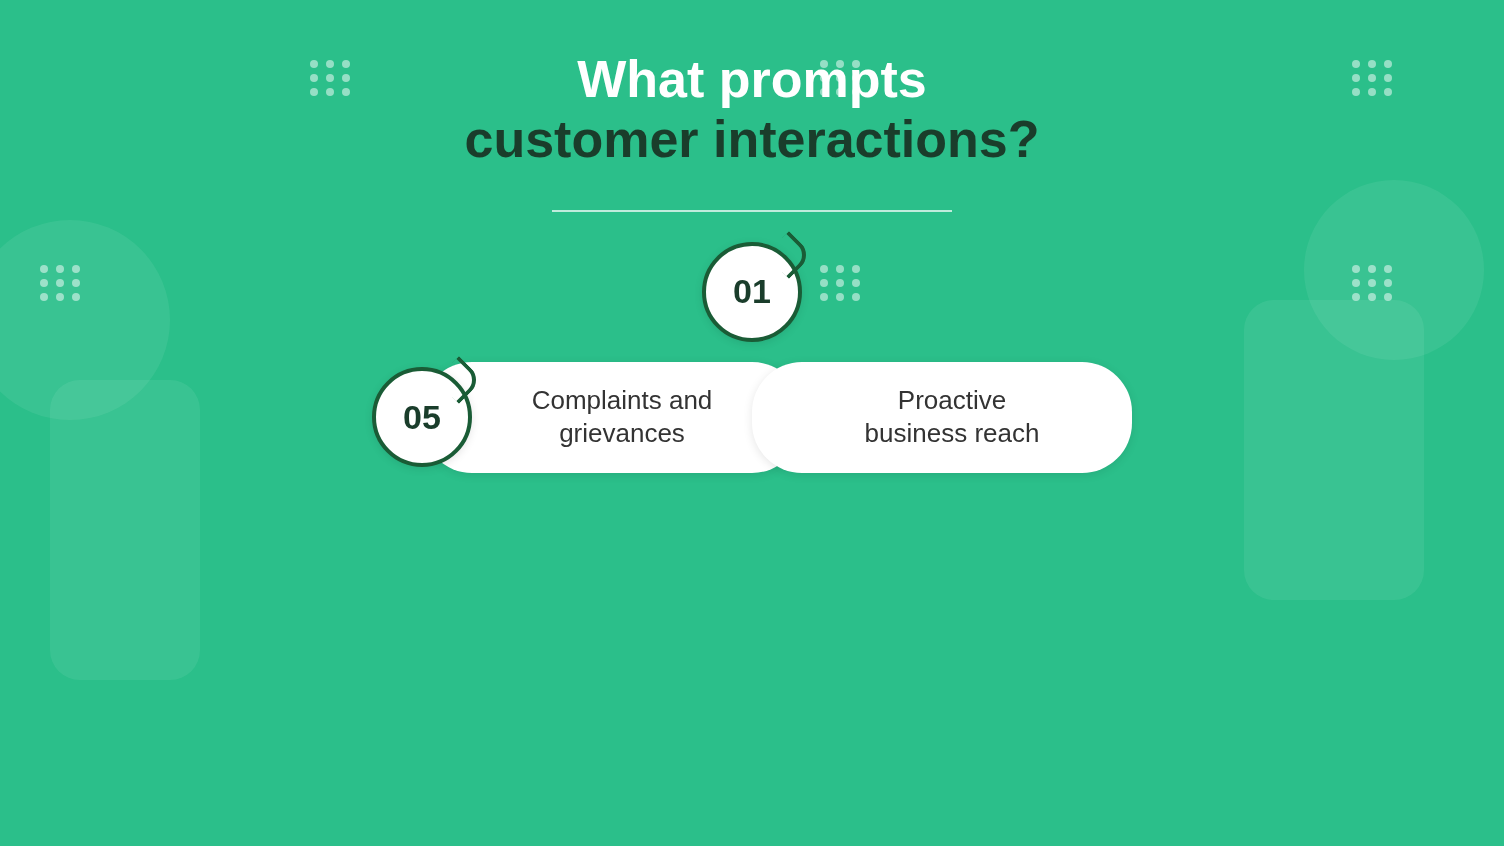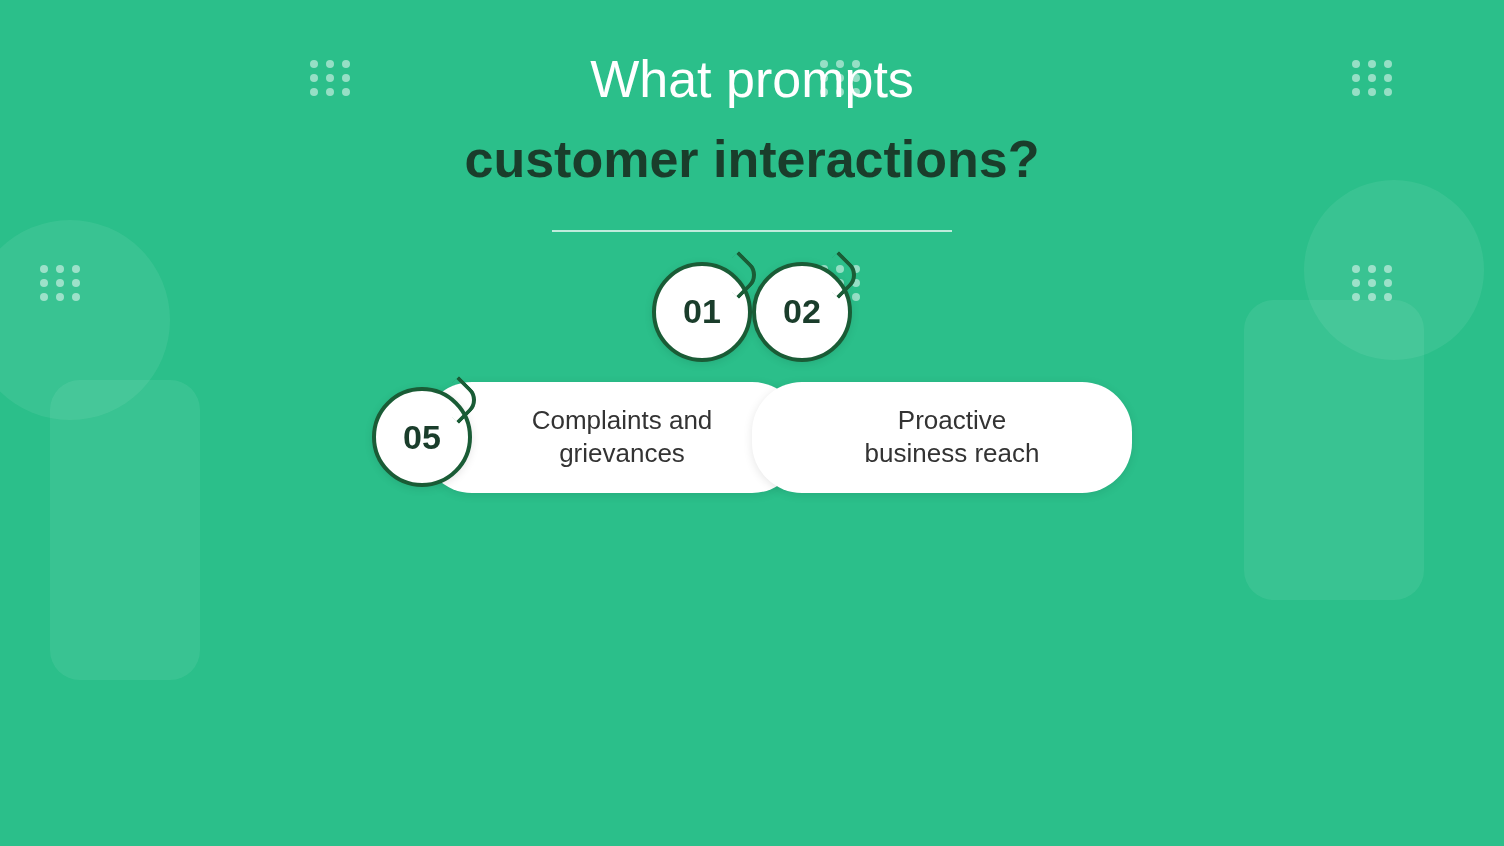--- a/index.html
+++ b/index.html
@@ -44,31 +44,30 @@
       padding-top: 50px;
     }
 
     .title-section {
       text-align: center;
       margin-bottom: 20px;
     }
 
     .title-line1 {
       font-size: 52px;
-      font-weight: 400;
+      font-weight: 700;
       color: white;
       line-height: 1.15;
     }
 
     .title-line2 {
       font-size: 52px;
       font-weight: 700;
       color: #1a3d2b;
       line-height: 1.15;
-      margin-top: 20px;
     }
 
     .divider {
       width: 400px;
       height: 2px;
       background: rgba(255,255,255,0.7);
       margin: 20px auto 30px auto;
     }
 
     .cards-area {
@@ -262,23 +261,20 @@
 
     <div class="row">
 
       <div class="card-item">
         <div class="circle-badge">
           <span>01</span>
         </div>
       </div>
 
       <div class="card-item">
-        <div class="circle-badge">
-          <span>02</span>
-        </div>
       </div>
 
     </div>
 
     <div class="row">
 
       <div class="card-item">
         <div class="circle-badge">
           <span>05</span>
         </div>

